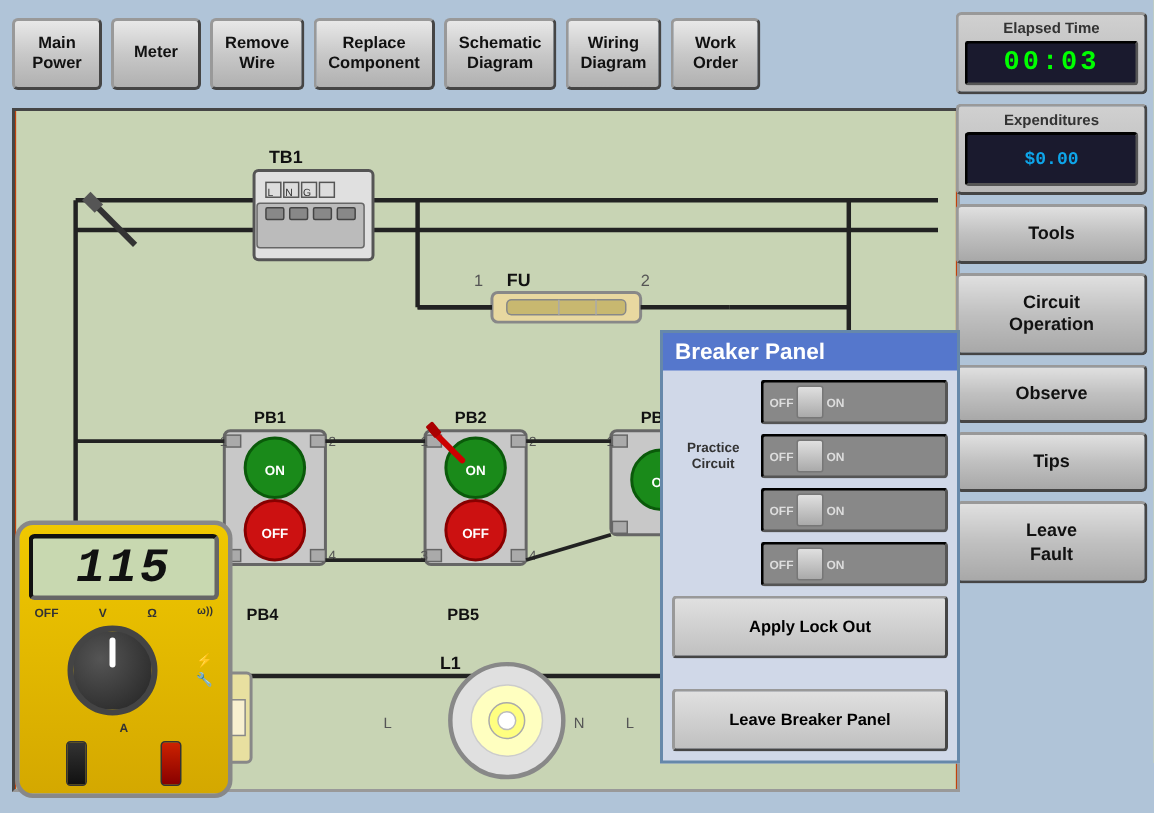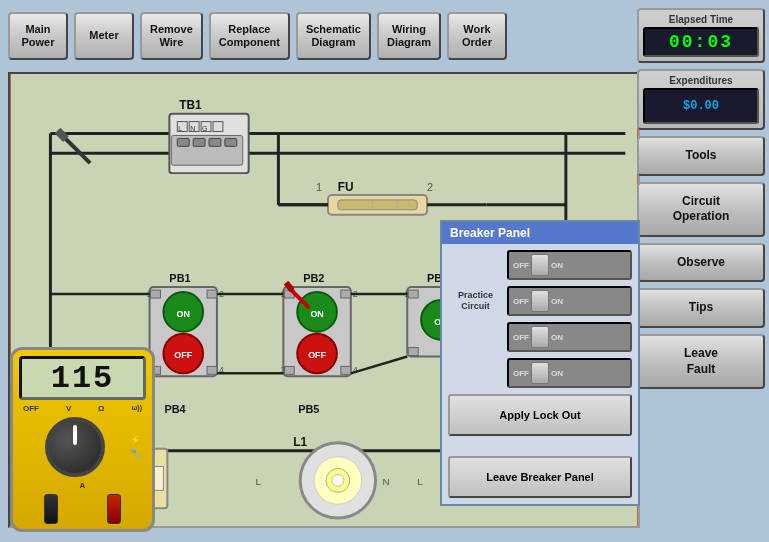--- a/index.html
+++ b/index.html
@@ -154,20 +154,21 @@
       height: 44px;
       display: flex;
       align-items: center;
       justify-content: center;
       font-family: 'Courier New', monospace;
       font-size: 32px;
       font-weight: bold;
       color: #111;
       margin-bottom: 4px;
       letter-spacing: 2px;
+      font-style: italic;
     }
     .mm-selector {
       width: 60px;
       height: 60px;
       border-radius: 50%;
       background: radial-gradient(circle at 35% 35%, #555, #222);
       border: 4px solid #444;
       margin: 2px auto;
       position: relative;
     }
@@ -211,21 +212,21 @@
       top: 220px;
       left: 440px;
       width: 200px;
       background: #d0d8e8;
       border: 2px solid #6688aa;
       z-index: 20;
     }
     .breaker-title {
       background: #5577cc;
       color: white;
-      font-size: 12px;
+      font-size: 15px;
       font-weight: bold;
       padding: 4px 8px;
     }
     .breaker-content {
       padding: 6px;
     }
     .breaker-row {
       display: flex;
       align-items: center;
       margin-bottom: 6px;

